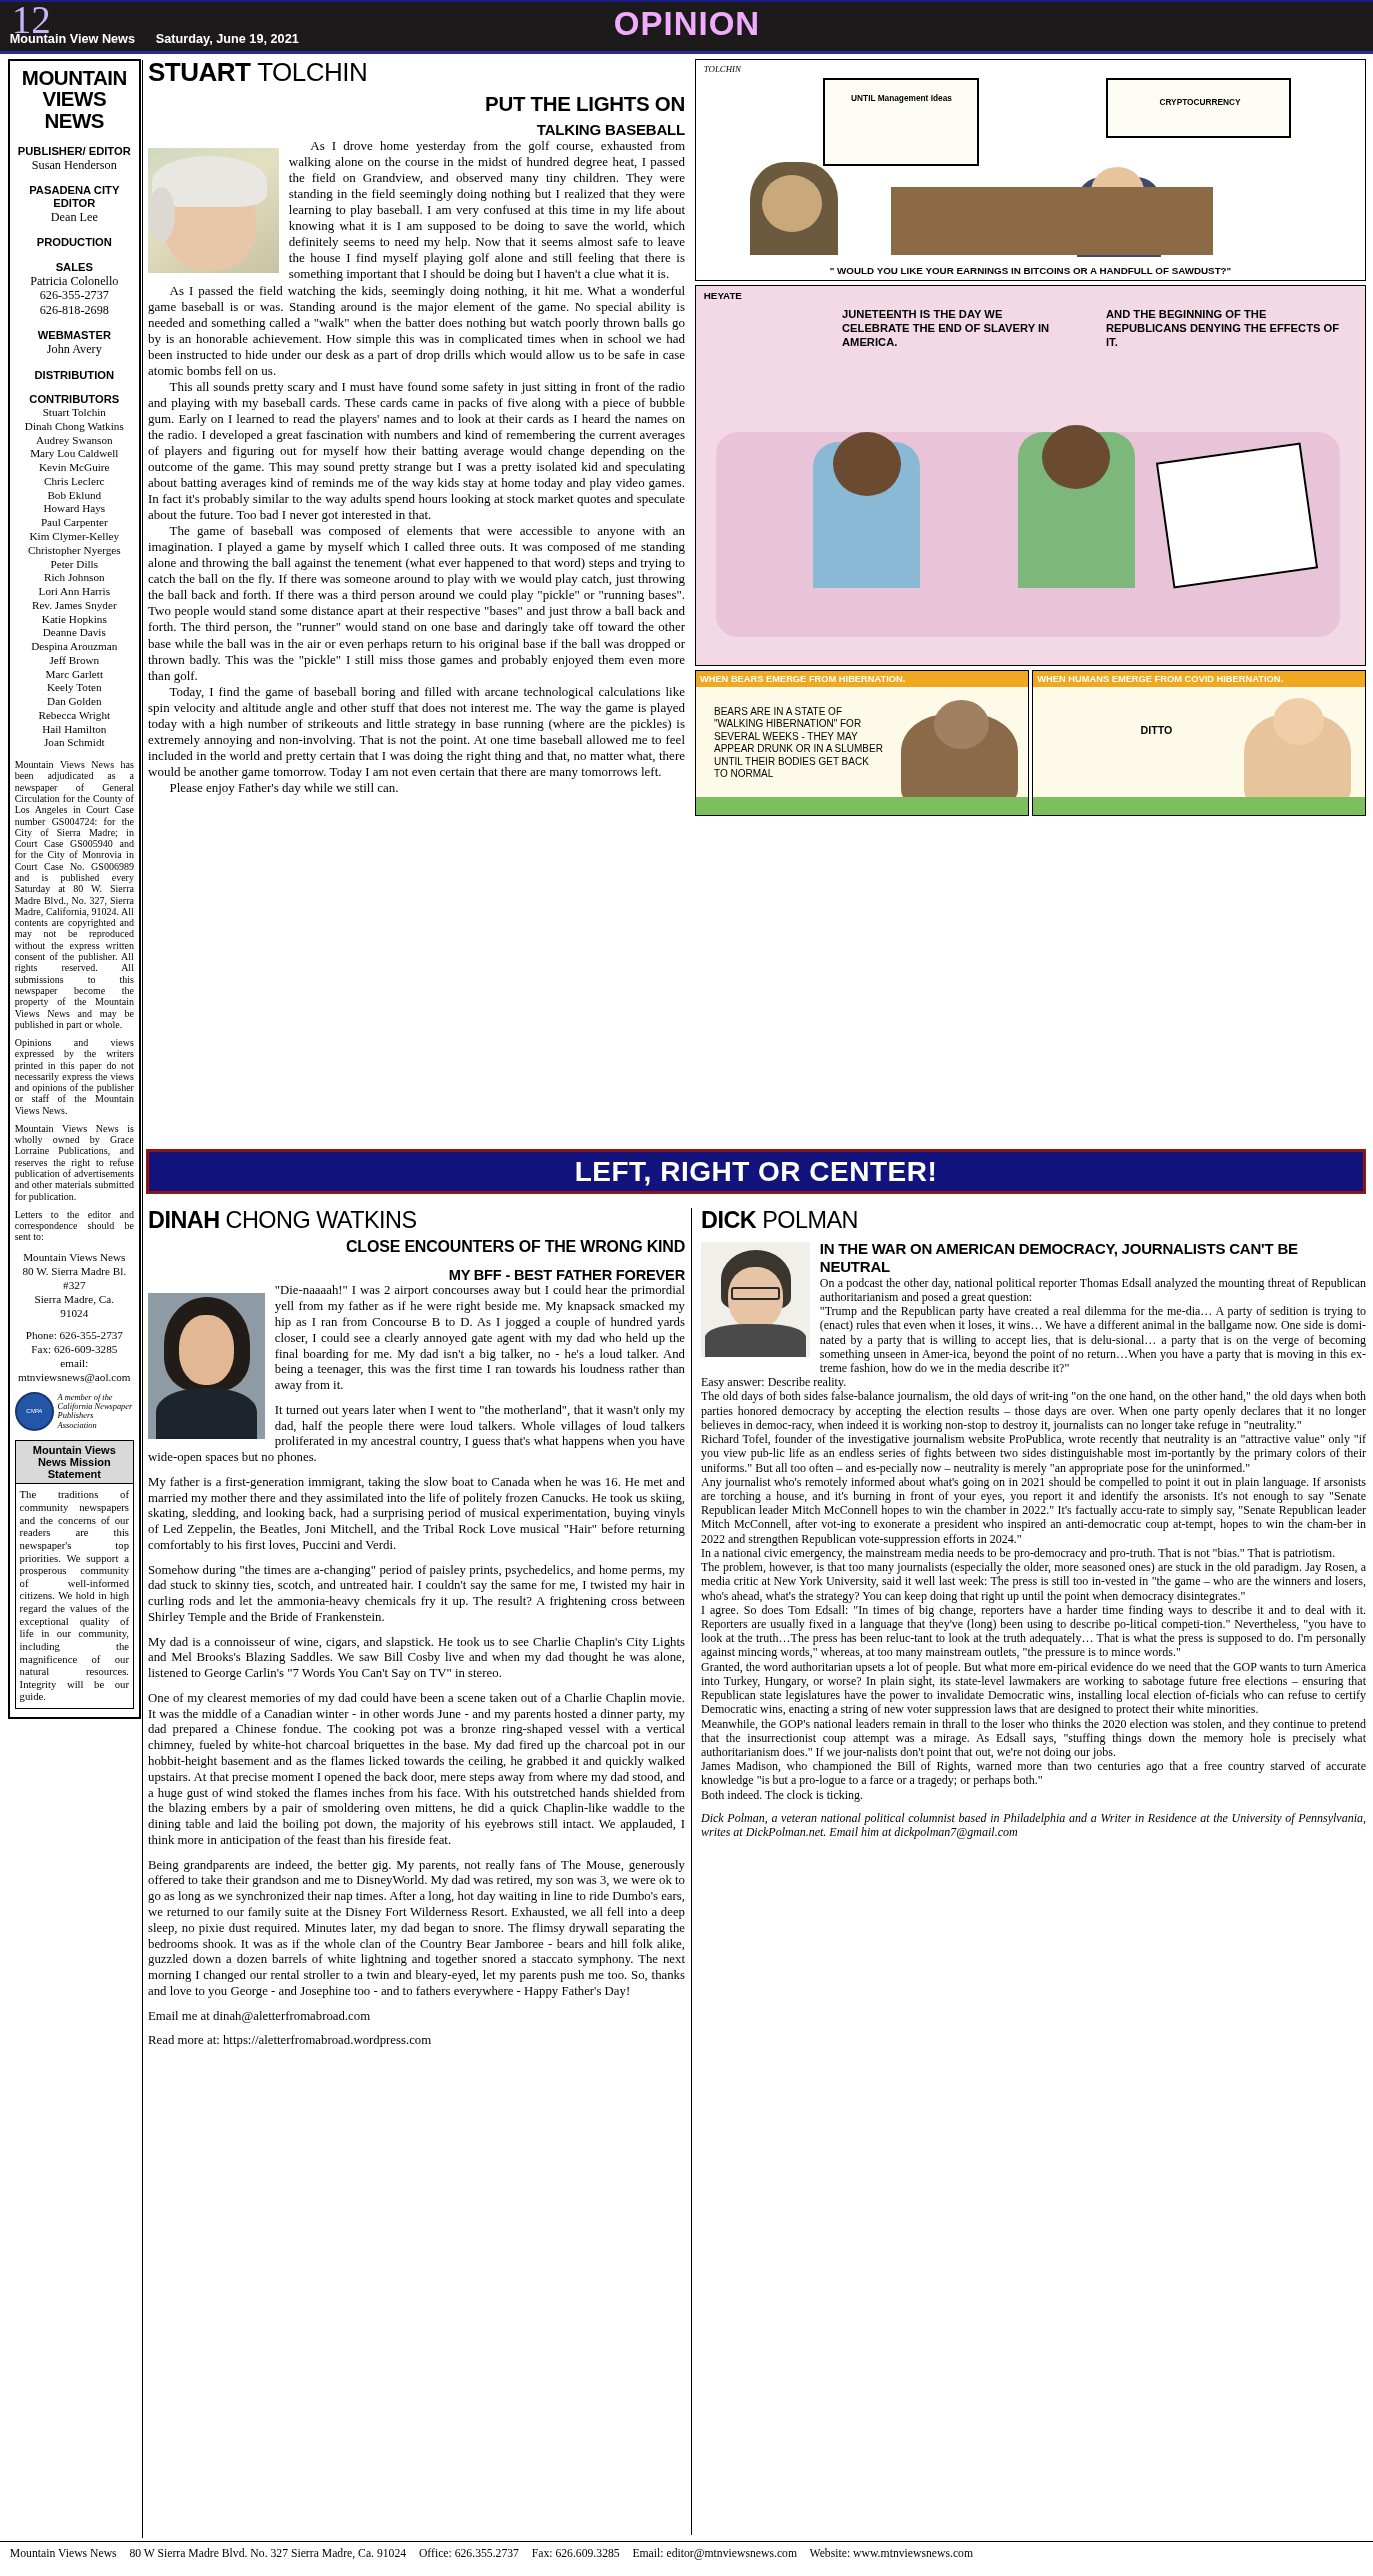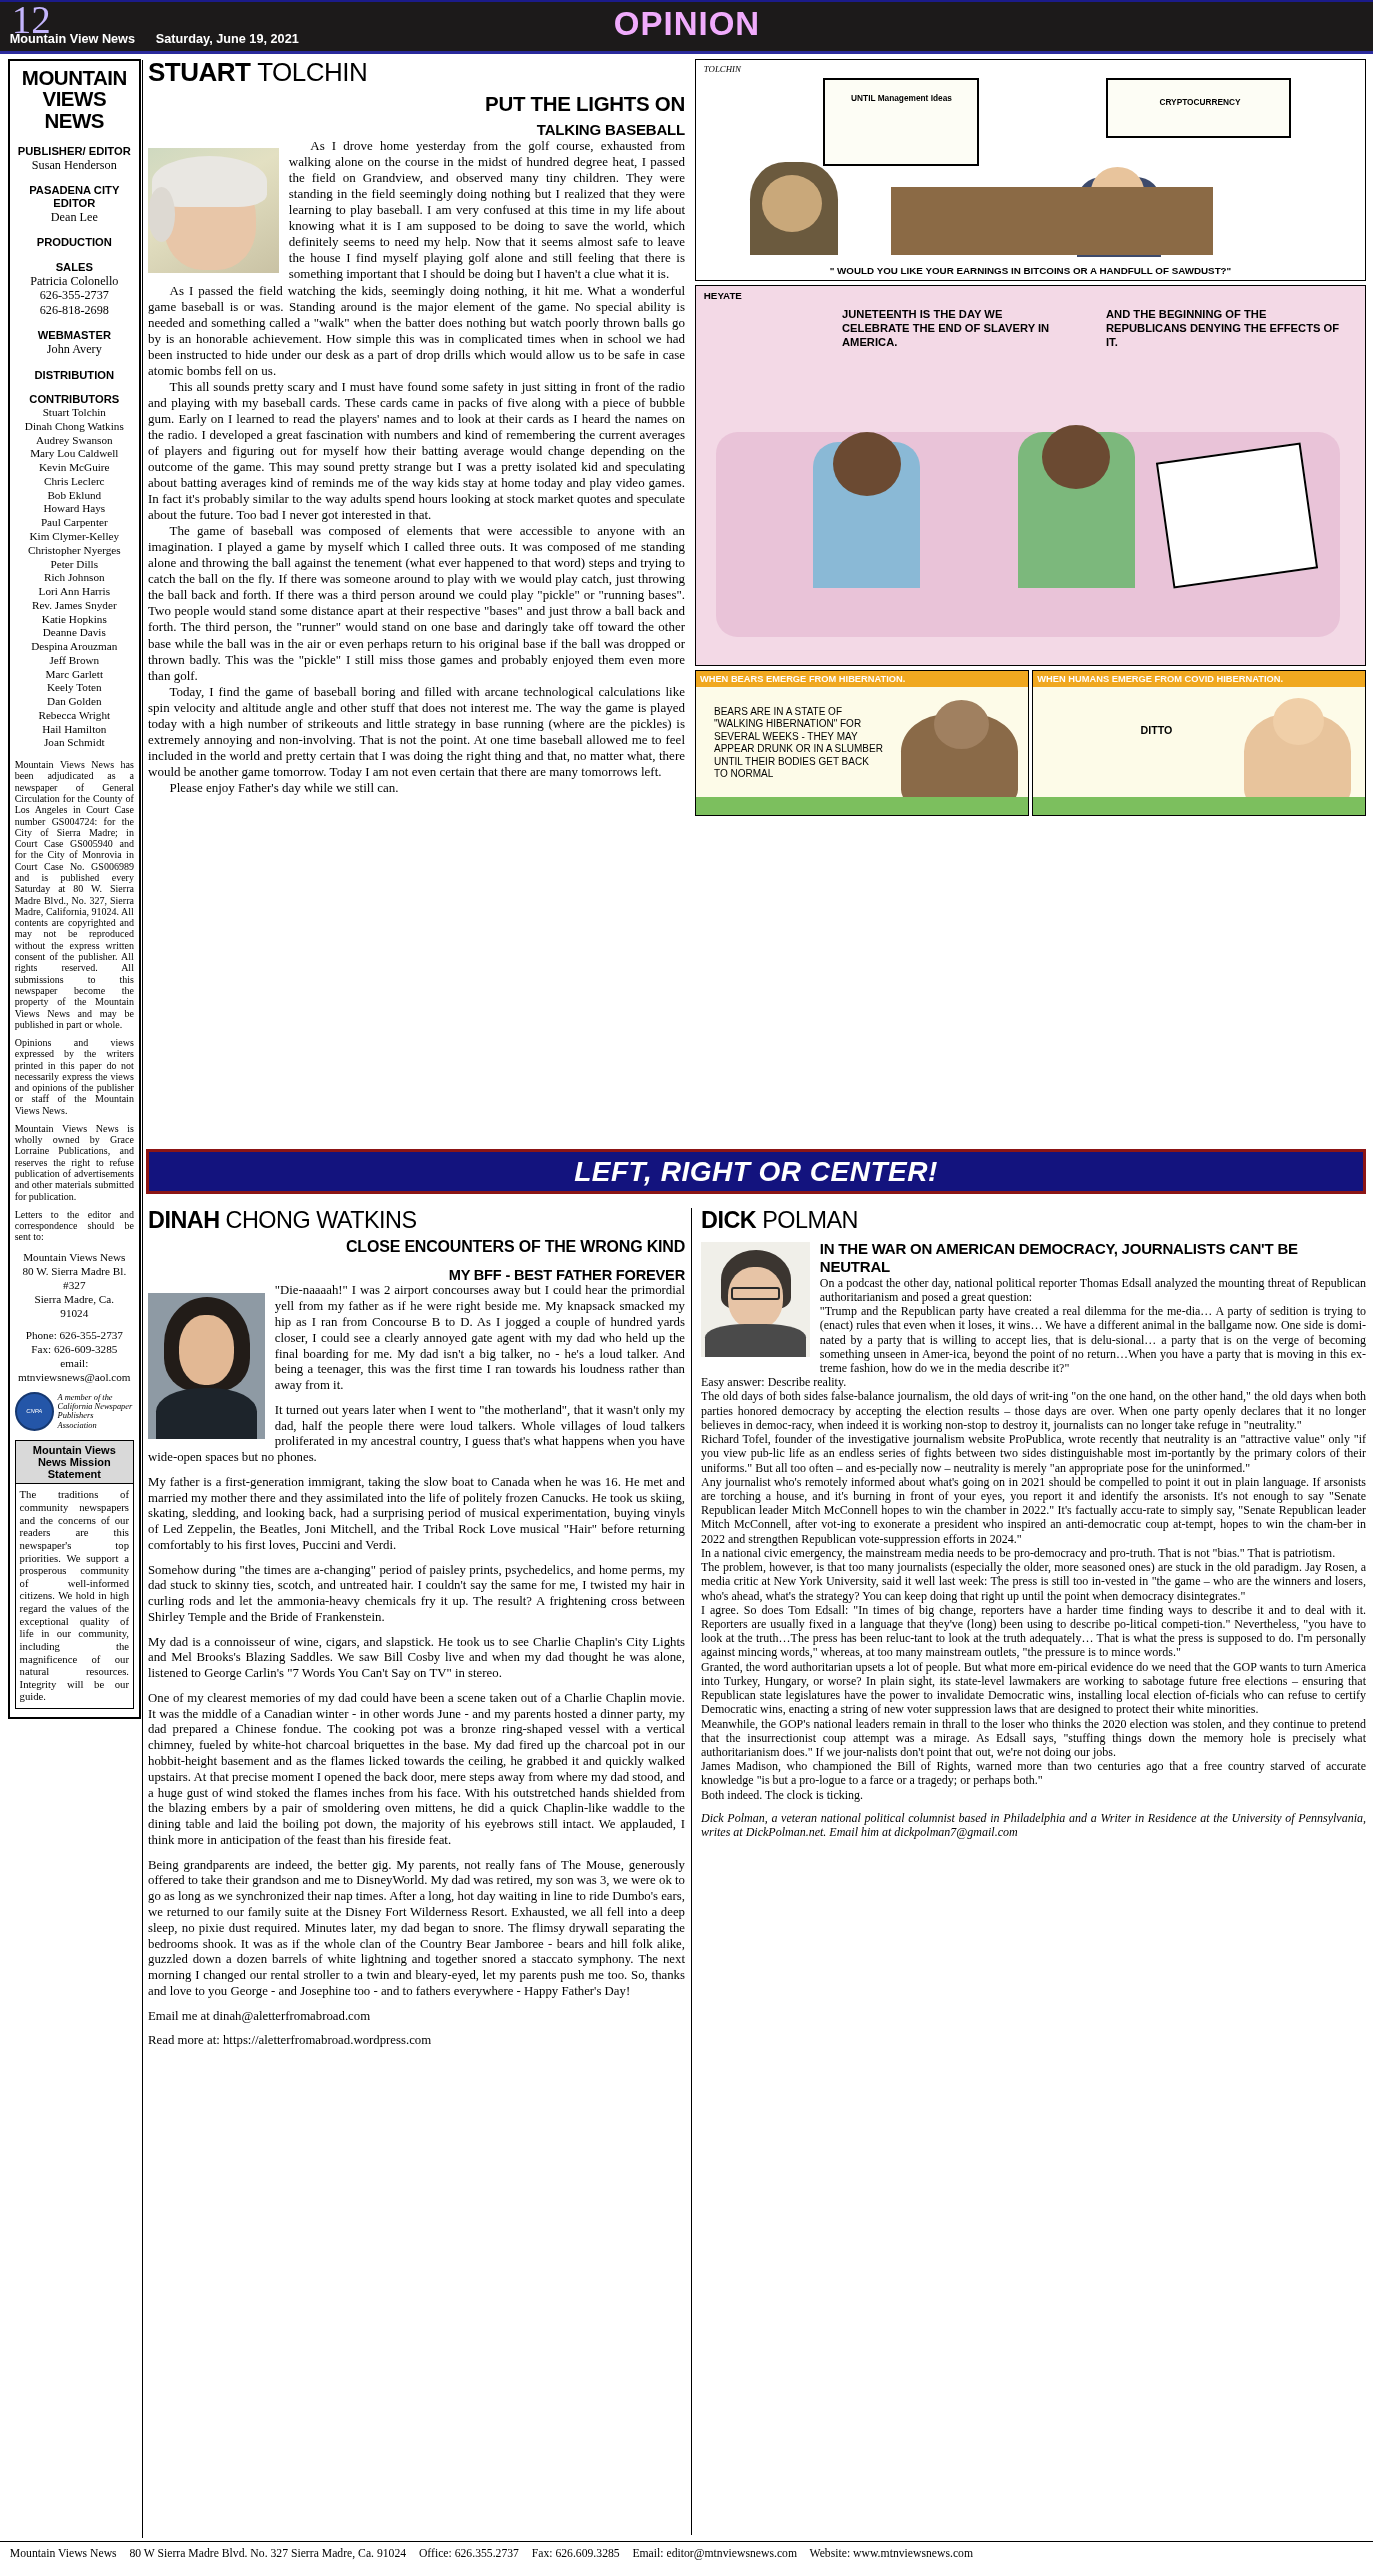--- a/index.html
+++ b/index.html
@@ -134,21 +134,21 @@
     font-family:"Liberation Sans", sans-serif; font-size:9.8px; font-weight:bold;
   }
   .toon-label {
     font-family:"Liberation Sans", sans-serif; font-size:8.3px; font-weight:bold;
   }
 
   
   .banner {
     position:absolute; left:146px; top:1149px; width:1220px; height:45px;
     background:#13137e; border:3.9px solid #8c1515;
-    display:flex; align-items:center; justify-content:center;font-style:italic;
+    display:flex; align-items:center; justify-content:center;
   }
   .banner-text {
     font-family:"Liberation Sans", sans-serif; font-weight:bold; font-size:28px;
     color:#fff; letter-spacing:0.5px;
   }
 
   
   .col-dinah { position:absolute; left:148px; top:1208px; width:537px; }
   .col-dick2 { position:absolute; left:701px; top:1208px; width:665px; }
 

